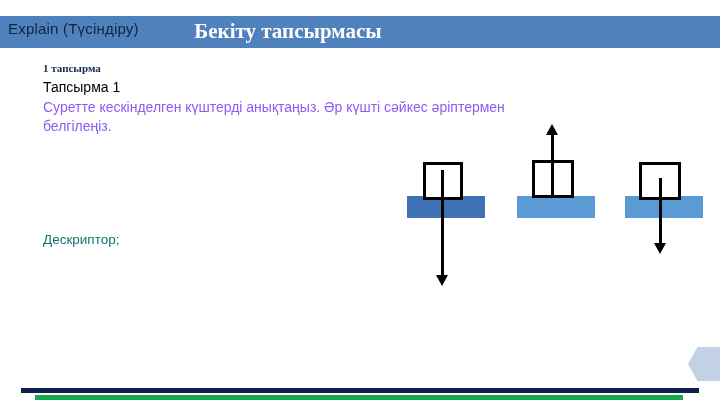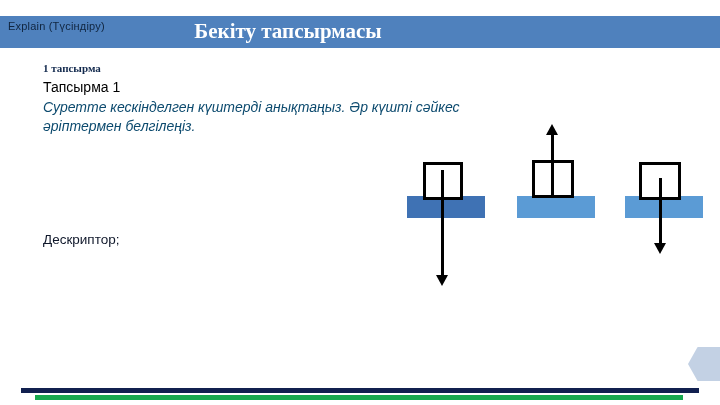--- a/index.html
+++ b/index.html
@@ -24,21 +24,21 @@
     left: 0;
     top: 16px;
     width: 720px;
     height: 32px;
     background: #4f81bd;
   }
   #explain-label {
     position: absolute;
     left: 8px;
     top: 20px;
-    font-size: 11px;
+    font-size: 15px;
     color: #10253f;
     letter-spacing: 0.2px;
     white-space: nowrap;
   }
   #slide-title {
     position: absolute;
     left: 0;
     top: 19px;
     width: 576px;
     text-align: center;
@@ -69,31 +69,30 @@
     color: #000000;
     white-space: nowrap;
   }
   #task-body {
     position: absolute;
     left: 43px;
     top: 98px;
     width: 470px;
     font-size: 14px;
     line-height: 19px;
-    color: #0c4a6e;
-    font-style: italic;
+    color: #8b5cf6;
   }
   #descriptor-block {
     position: absolute;
     left: 43px;
     top: 230px;
     width: 430px;
     font-size: 13.5px;
     line-height: 20px;
-    color: #0f172a;
+    color: #0f766e;
   }
   .desc-line { white-space: nowrap; }
 
   
   #diagram {
     position: absolute;
     left: 395px;
     top: 120px;
     width: 300px;
     height: 175px;

